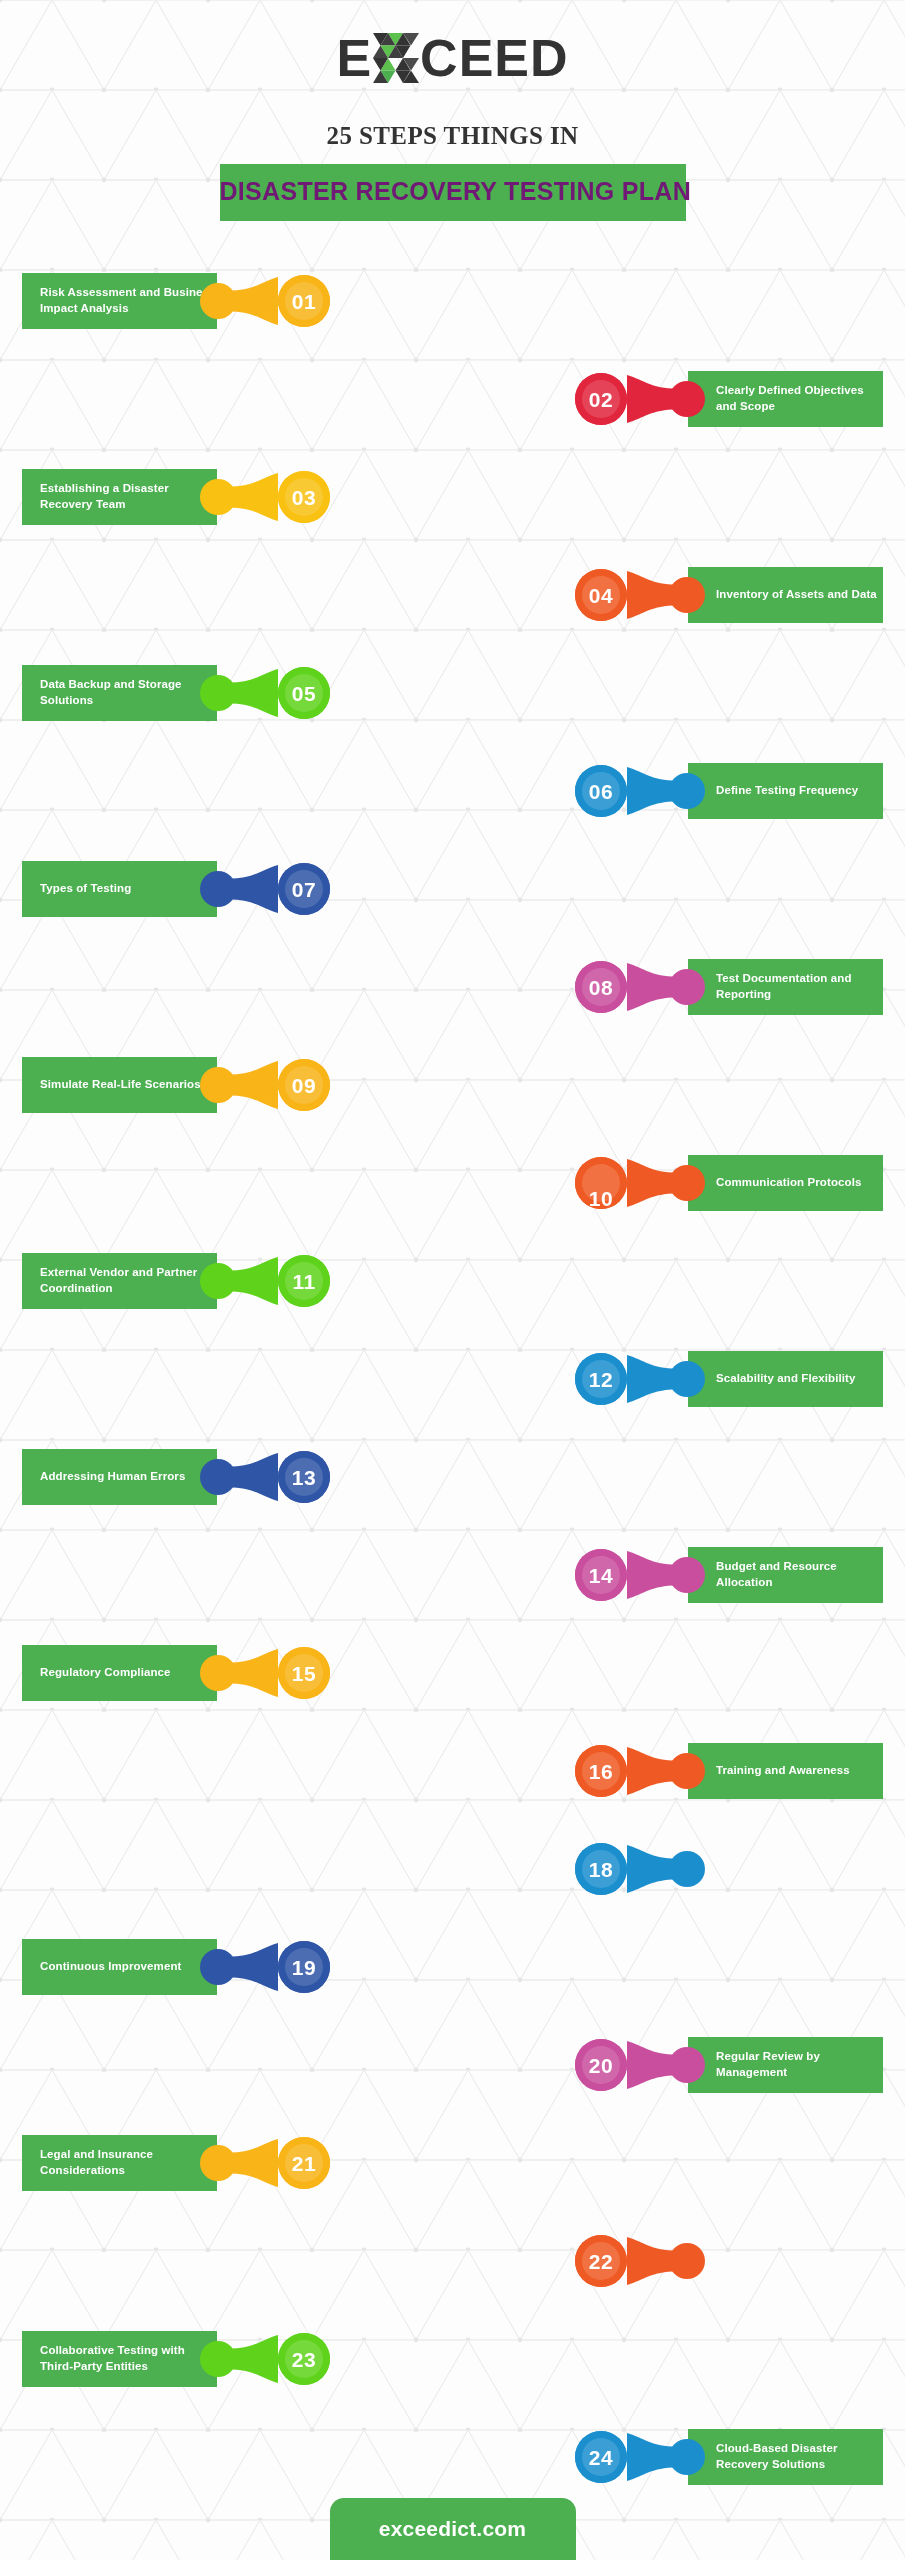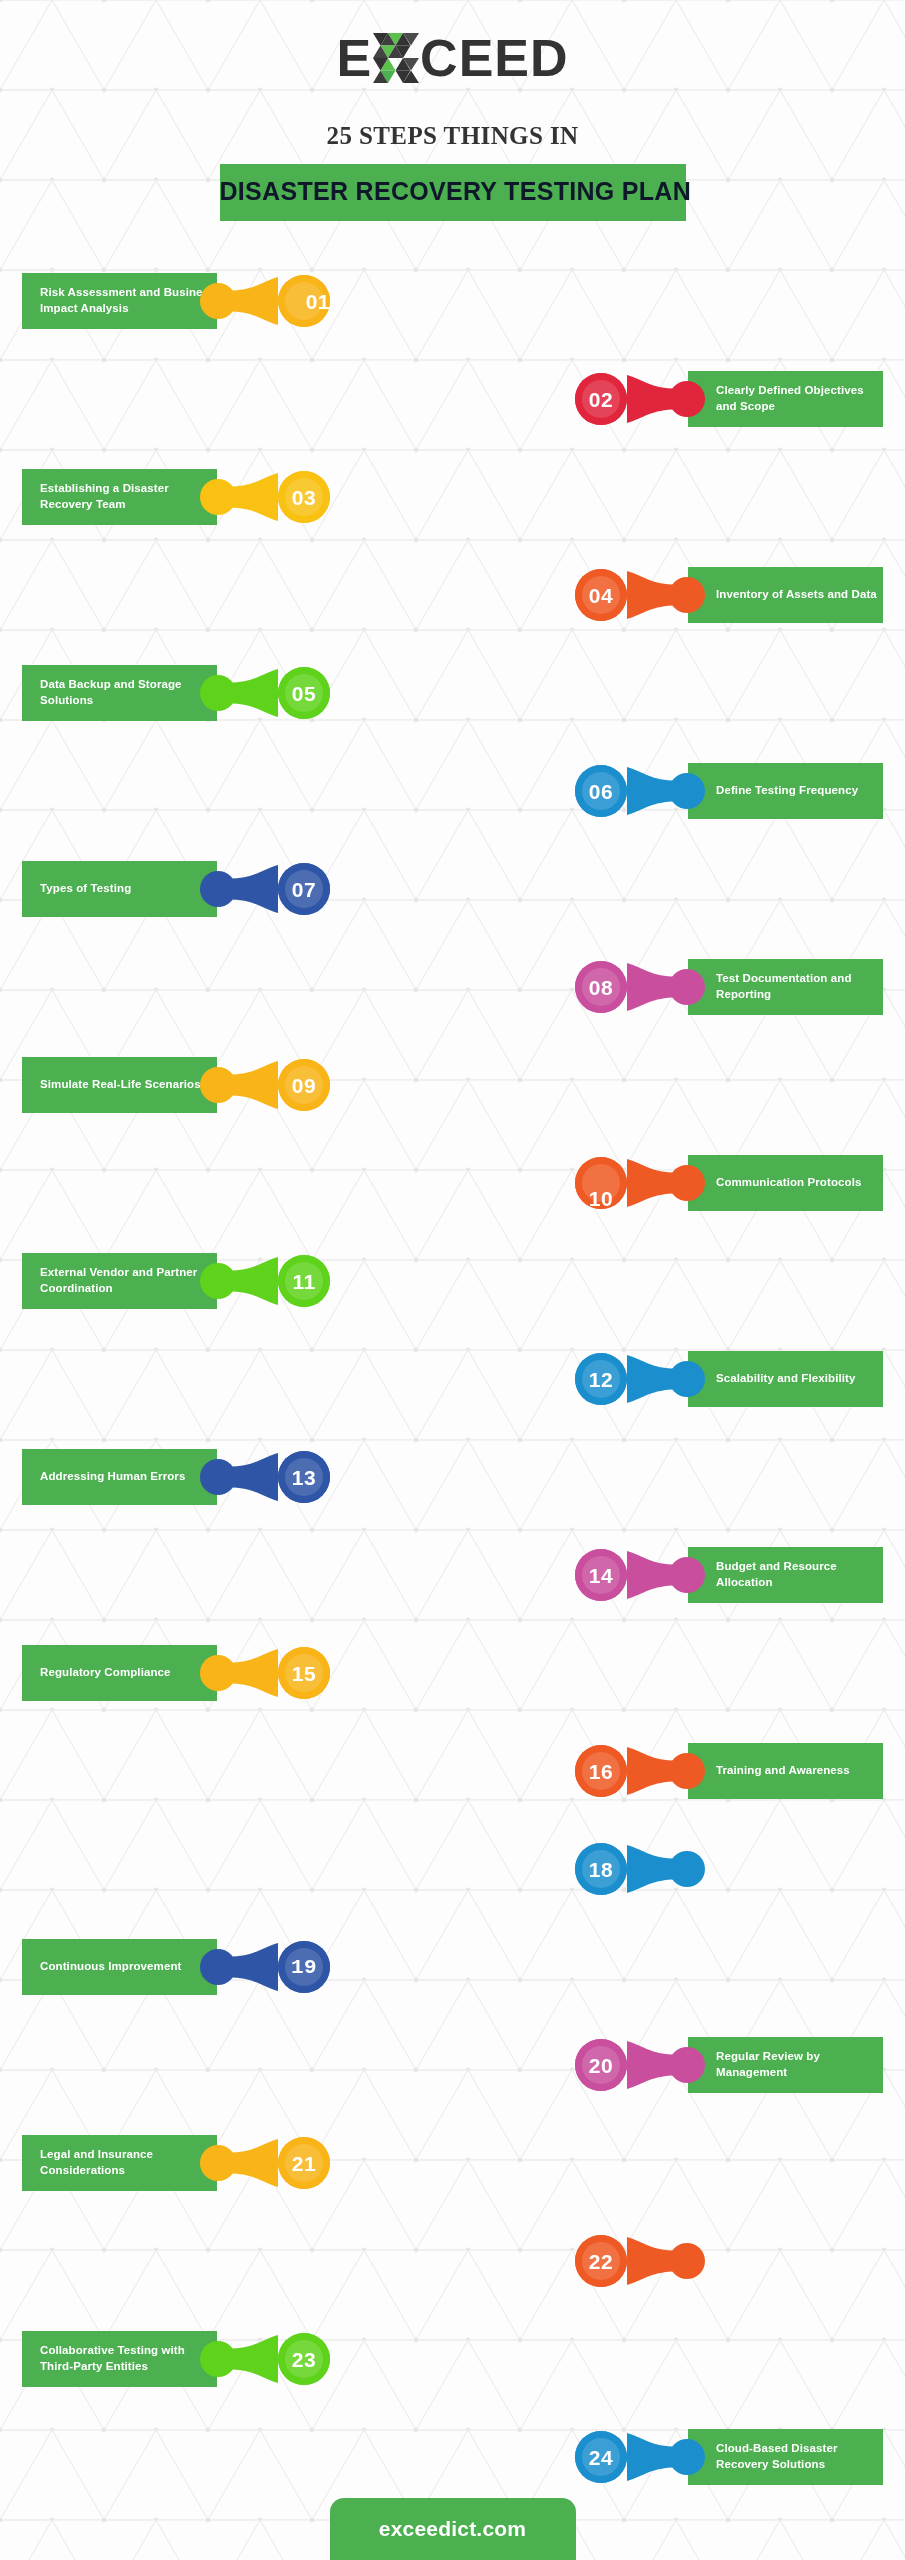--- a/index.html
+++ b/index.html
@@ -60,21 +60,21 @@
     letter-spacing:0.4px;
     font-family:Liberation Serif, serif;
   }
   .title-band {
     margin:14px auto 0 auto;
     width:466px;
     background:#4caf50;
     padding:13px 0 15px 0;
   }
   .title-band .title-text {
-    color:#0f172a;
+    color:#701a75;
     font-size:25px;
     font-weight:bold;
     letter-spacing:0.3px;
     text-align:center;
     white-space:nowrap;
   }
 
   
   #steps {
     position:relative;
@@ -230,21 +230,21 @@
         <div class="conn">
           <svg width="150" height="56" viewBox="0 0 150 56" style="">
             <path fill="#f9b418" d="M18,28 m-18,0 a18,18 0 1,0 36,0 a18,18 0 1,0 -36,0 Z"></path>
             <path fill="#f9b418" d="M16,17 C52,20 58,10 78,4 L78,52 C58,46 52,36 16,39 Z"></path>
             <circle cx="104" cy="28" r="26" fill="#f9b418"></circle>
           </svg>
         </div>
         <div class="box">
           <span class="label">Risk Assessment and Business Impact Analysis</span>
         </div>
-        <div class="num-circle" style="background: rgb(249, 180, 24); justify-content: flex-end;">
+        <div class="num-circle" style="background: rgb(249, 180, 24);">
           <span class="ring"></span>
           <span class="num">01</span>
         </div>
       </div>
       <div class="row right">
         <div class="conn">
           <svg width="150" height="56" viewBox="0 0 150 56" style="transform:scaleX(-1);">
             <path fill="#e1253d" d="M18,28 m-18,0 a18,18 0 1,0 36,0 a18,18 0 1,0 -36,0 Z"></path>
             <path fill="#e1253d" d="M16,17 C52,20 58,10 78,4 L78,52 C58,46 52,36 16,39 Z"></path>
             <circle cx="104" cy="28" r="26" fill="#e1253d"></circle>
@@ -499,21 +499,21 @@
         <div class="conn">
           <svg width="150" height="56" viewBox="0 0 150 56" style="">
             <path fill="#2f56a6" d="M18,28 m-18,0 a18,18 0 1,0 36,0 a18,18 0 1,0 -36,0 Z"></path>
             <path fill="#2f56a6" d="M16,17 C52,20 58,10 78,4 L78,52 C58,46 52,36 16,39 Z"></path>
             <circle cx="104" cy="28" r="26" fill="#2f56a6"></circle>
           </svg>
         </div>
         <div class="box">
           <span class="label">Continuous Improvement</span>
         </div>
-        <div class="num-circle" style="background: rgb(47, 86, 166); font-family: Liberation Mono, monospace;">
+        <div class="num-circle" style="background: rgb(47, 86, 166);">
           <span class="ring"></span>
           <span class="num">19</span>
         </div>
       </div>
       <div class="row right">
         <div class="conn">
           <svg width="150" height="56" viewBox="0 0 150 56" style="transform:scaleX(-1);">
             <path fill="#c94f9e" d="M18,28 m-18,0 a18,18 0 1,0 36,0 a18,18 0 1,0 -36,0 Z"></path>
             <path fill="#c94f9e" d="M16,17 C52,20 58,10 78,4 L78,52 C58,46 52,36 16,39 Z"></path>
             <circle cx="104" cy="28" r="26" fill="#c94f9e"></circle>

